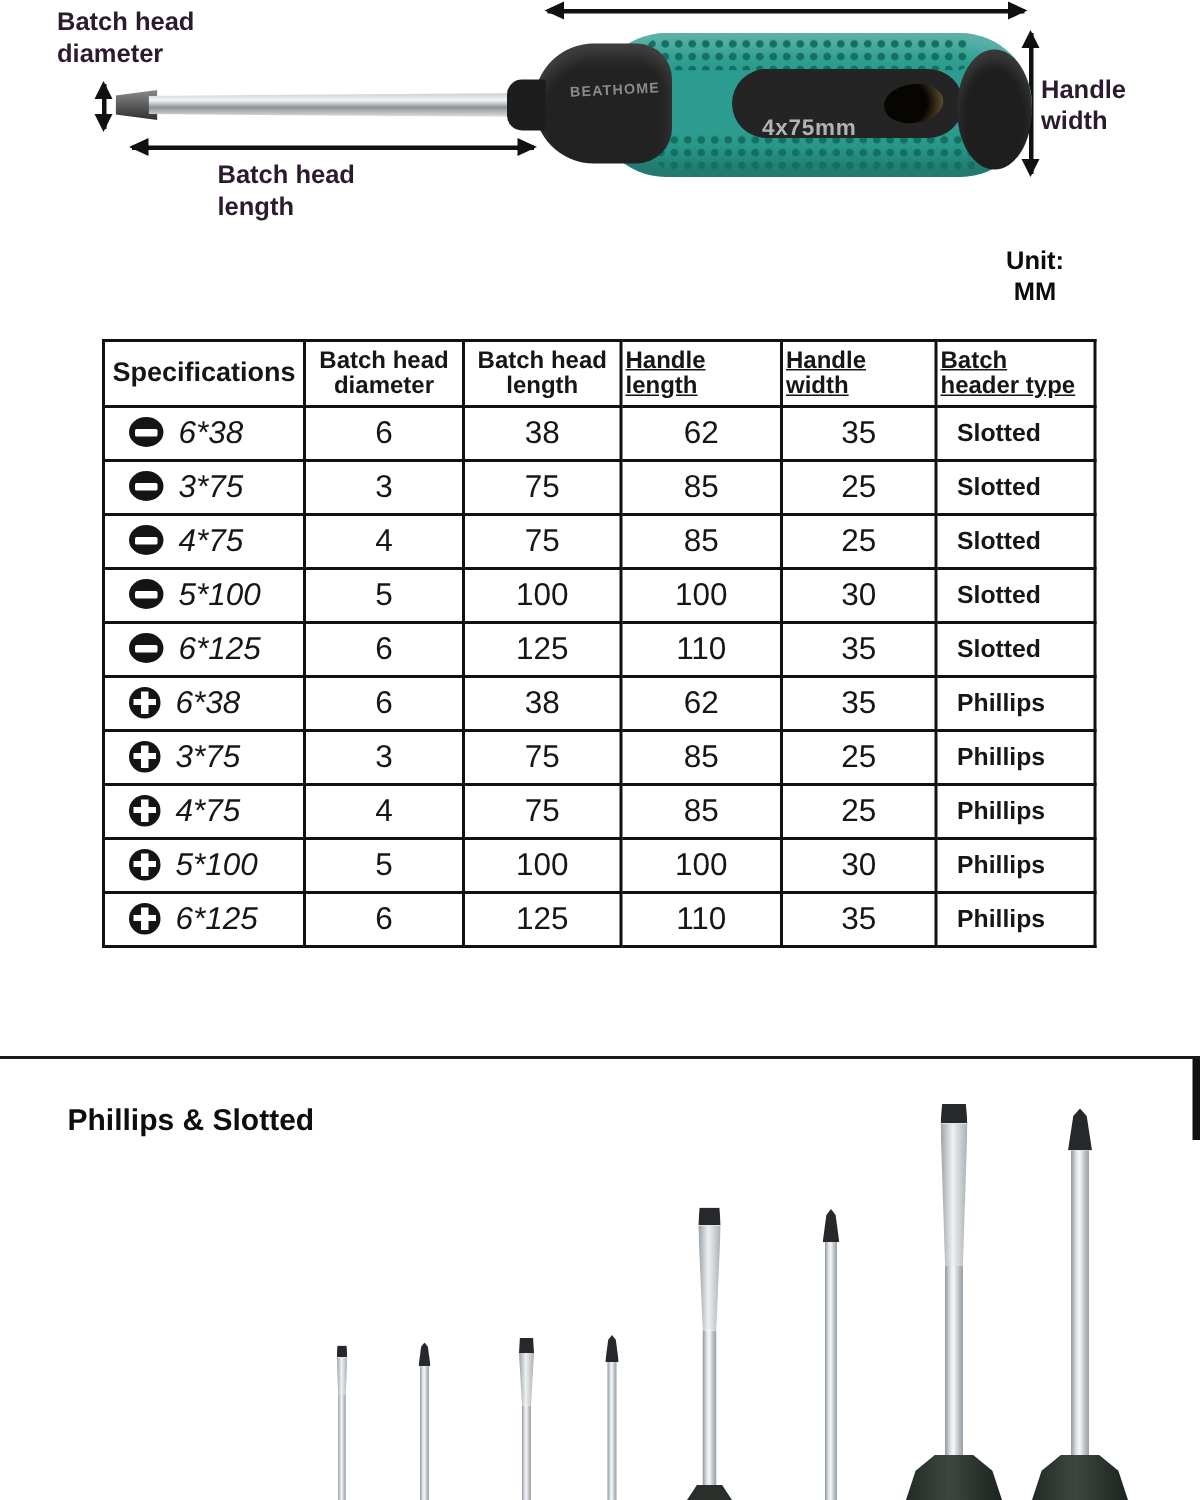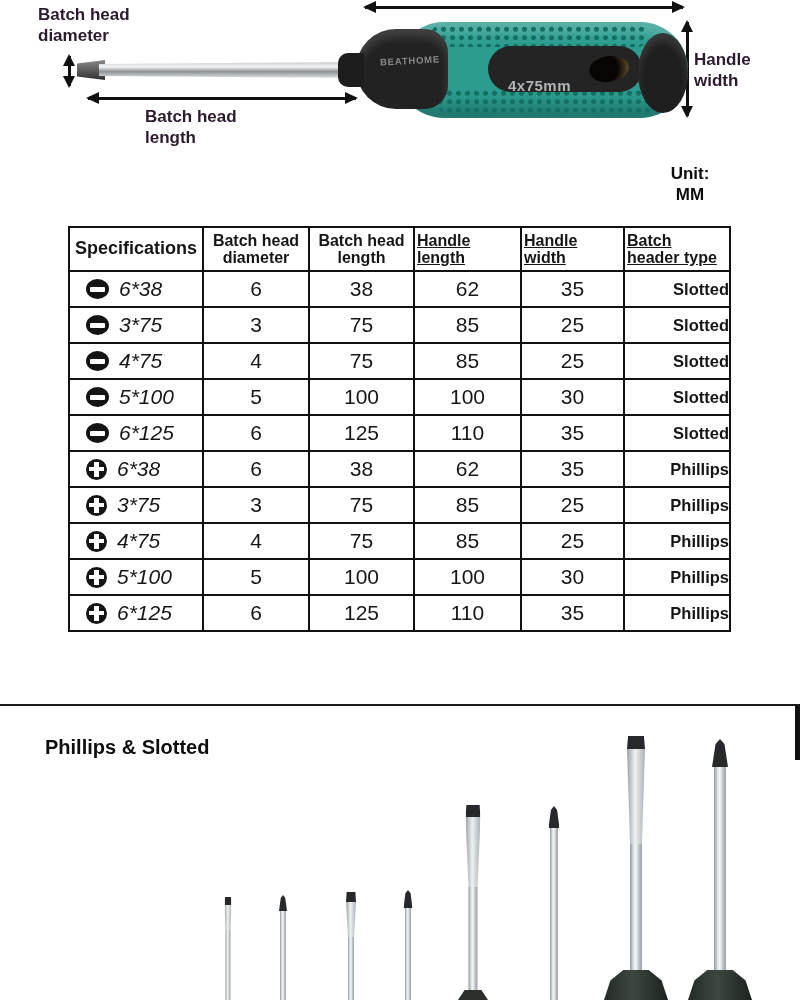--- a/index.html
+++ b/index.html
@@ -59,21 +59,21 @@
 
   
   .spec-table { position:absolute; left:68px; top:226px; border-collapse:collapse; table-layout:fixed; color:#161616; }
   .spec-table th, .spec-table td { border:2px solid #111; overflow:hidden; }
   .spec-table th { height:44px; font-size:16px; line-height:1.08; font-weight:bold; vertical-align:middle; padding:0 2px; }
   .spec-table td { height:36px; vertical-align:middle; }
   .th-left { text-align:center; padding-left:3px; }
   .th-center { text-align:left;text-decoration:underline; }
   .c-spec { font-size:21px; font-weight:400; padding-left:16px; white-space:nowrap;font-style:italic; }
   .c-num  { font-size:21px; font-weight:400; text-align:center; }
-  .c-type { font-size:16.5px; font-weight:bold; text-align:right;padding-left:13px; }
+  .c-type { font-size:16.5px; font-weight:bold; text-align:left;padding-left:13px; }
   .icon-slotted { display:inline-block; position:relative; width:23px; height:20px; background:#141414;
                   border-radius:50%; margin-right:10px; vertical-align:-3px; }
   .icon-slotted::after { content:""; position:absolute; left:4px; right:4px; top:8px; height:4.5px; background:#fff; border-radius:1px; }
   .icon-phillips { display:inline-block; position:relative; width:21px; height:21px; background:#141414;
                    border-radius:50%; margin-right:10px; vertical-align:-3.5px; }
   .icon-phillips::before { content:""; position:absolute; left:50%; top:3px; bottom:3px; width:4.5px; margin-left:-2.25px; background:#fff; }
   .icon-phillips::after  { content:""; position:absolute; top:50%; left:3px; right:3px; height:4.5px; margin-top:-2.25px; background:#fff; }
 
   .note-text { position:absolute; left:152px; top:649px; width:436px; font-weight:bold; font-size:17.5px;
                line-height:1.27; color:#0e0e0e; }

